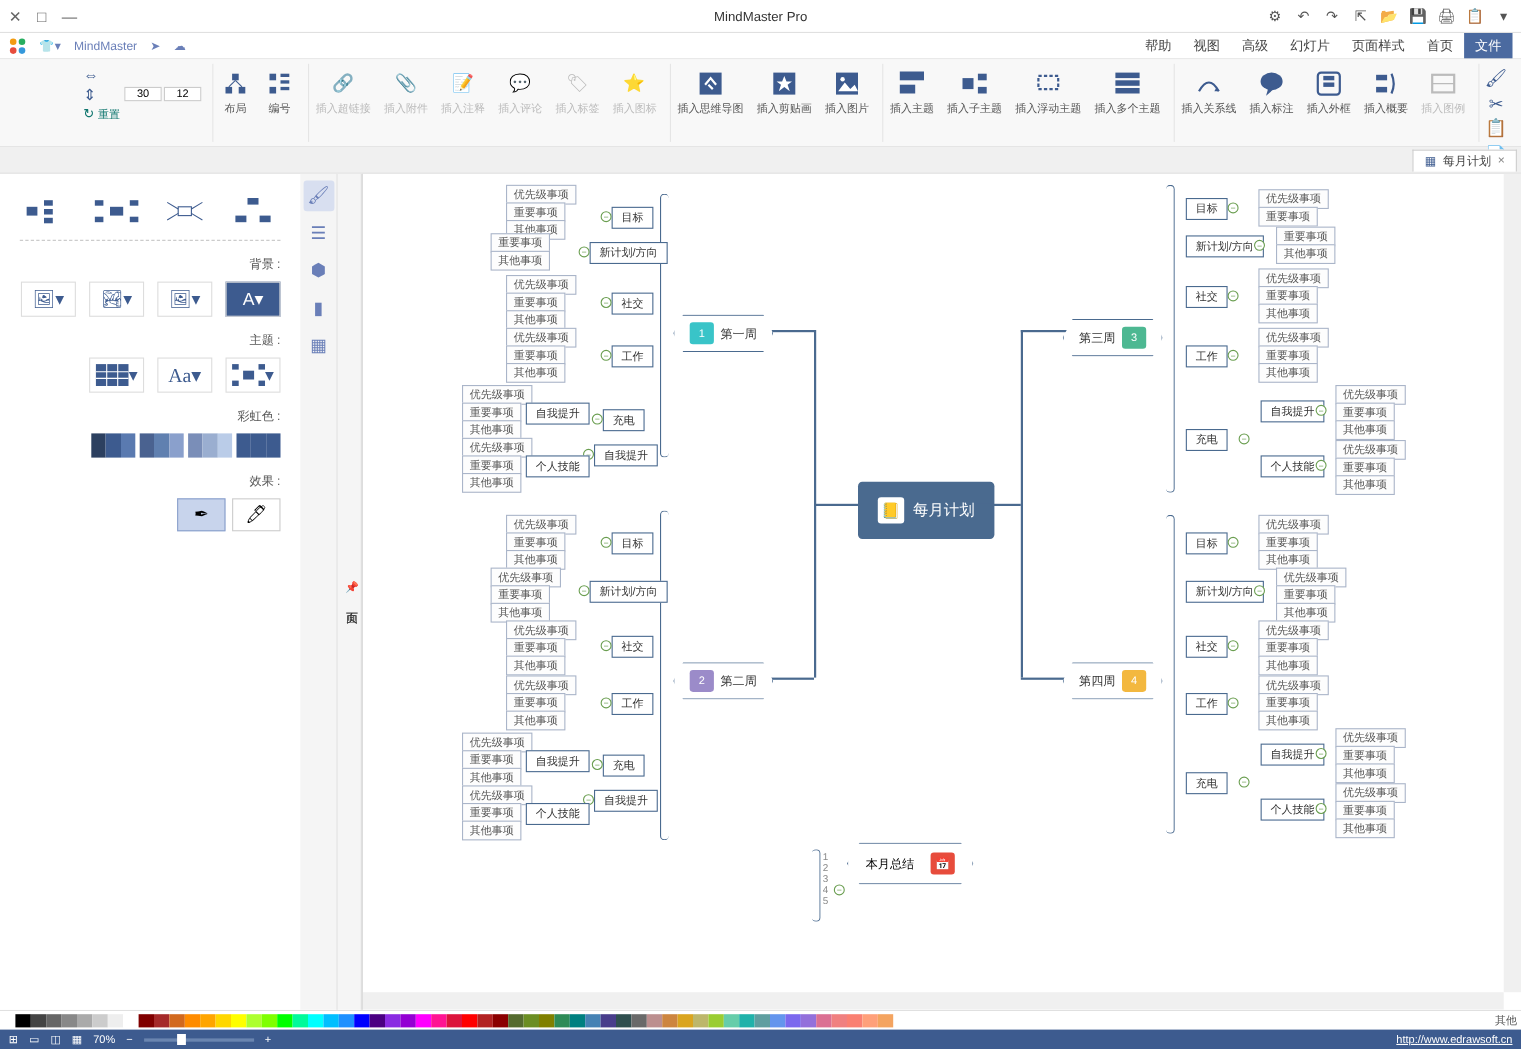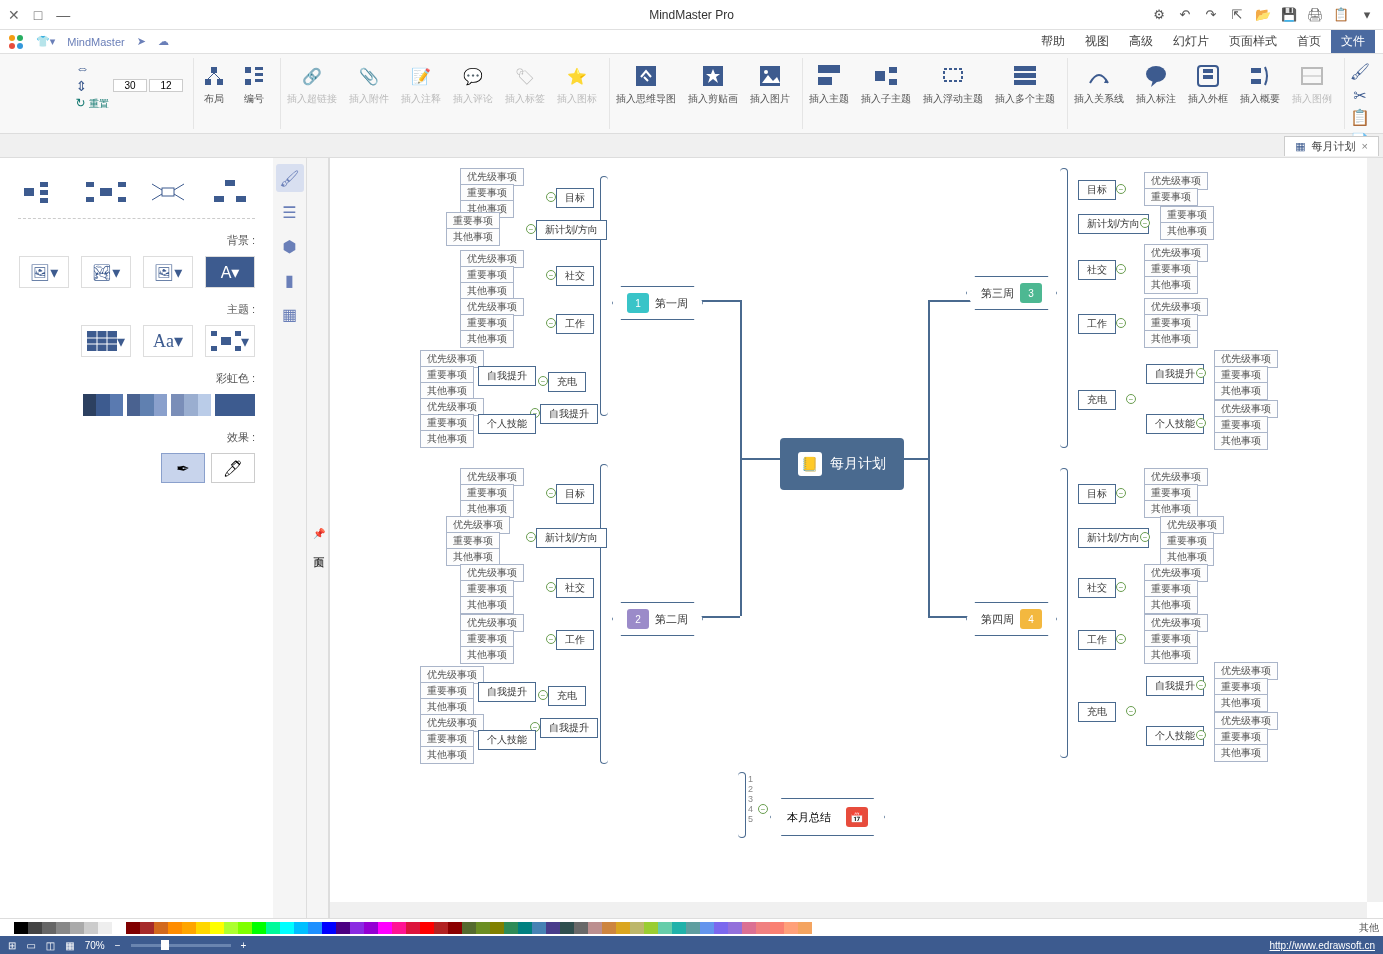--- a/index.html
+++ b/index.html
@@ -488,31 +488,31 @@
       <div class="node week-node" style="left:282px;top:128px;">
         <span class="week-icon" style="background:#39c4c8;">1</span>
         <span>第一周</span>
       </div>
 
       <div class="node week-node" style="left:282px;top:444px;">
         <span class="week-icon" style="background:#9b8bc9;">2</span>
         <span>第二周</span>
       </div>
 
-      <div class="node week-node" style="left:636px;top:118px;">
+      <div class="node week-node" style="left:636px;top:132px;">
         <span>第三周</span>
         <span class="week-icon" style="background:#4db892;">3</span>
       </div>
 
       <div class="node week-node" style="left:636px;top:444px;">
         <span>第四周</span>
         <span class="week-icon" style="background:#f3b83f;">4</span>
       </div>
 
-      <div class="node summary-node" style="left:440px;top:640px;gap:15px;">
+      <div class="node summary-node" style="left:440px;top:608px;gap:15px;">
         <span>本月总结</span>
         <span class="summary-icon">📅</span>
       </div>
       <div class="num-list" style="left:418px;top:616px;">
         <span>1</span>
           <span>2</span>
           <span>3</span>
           <span>4</span>
           <span>5</span>
       </div>

